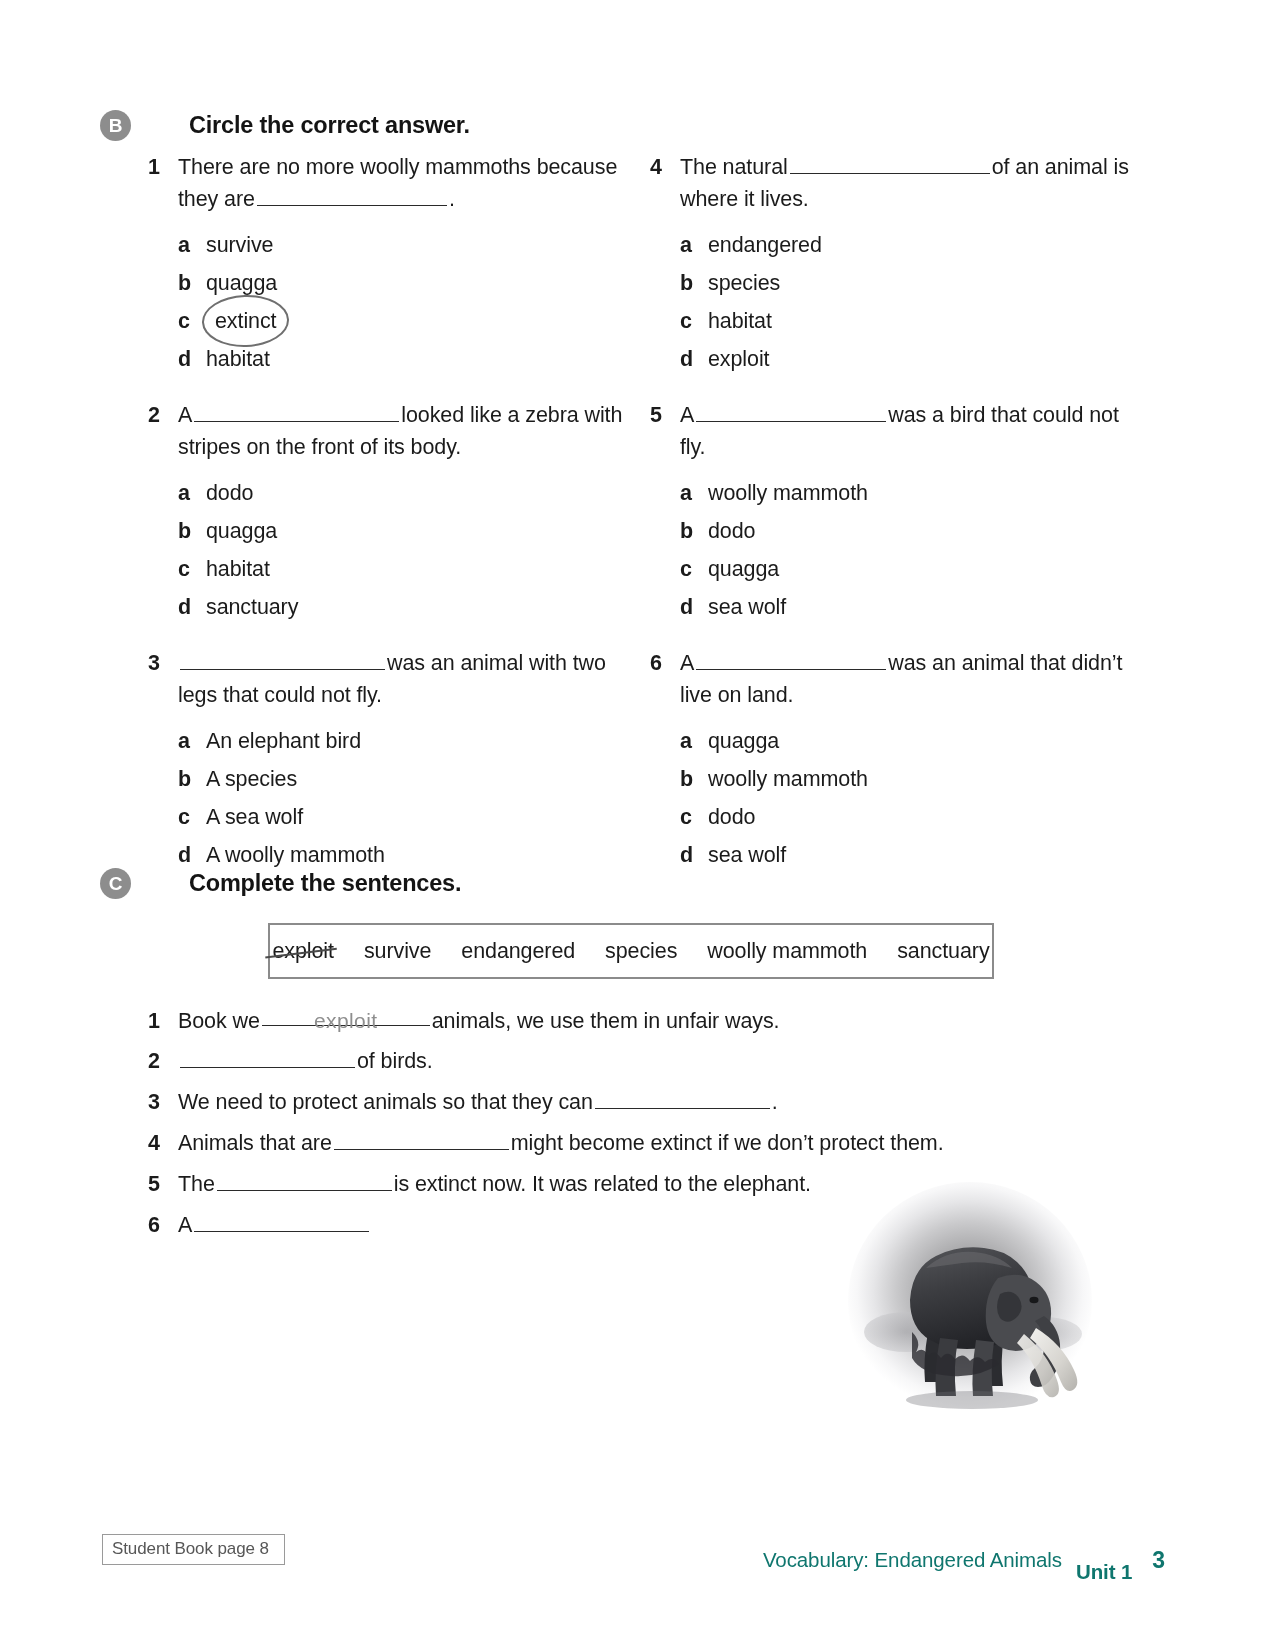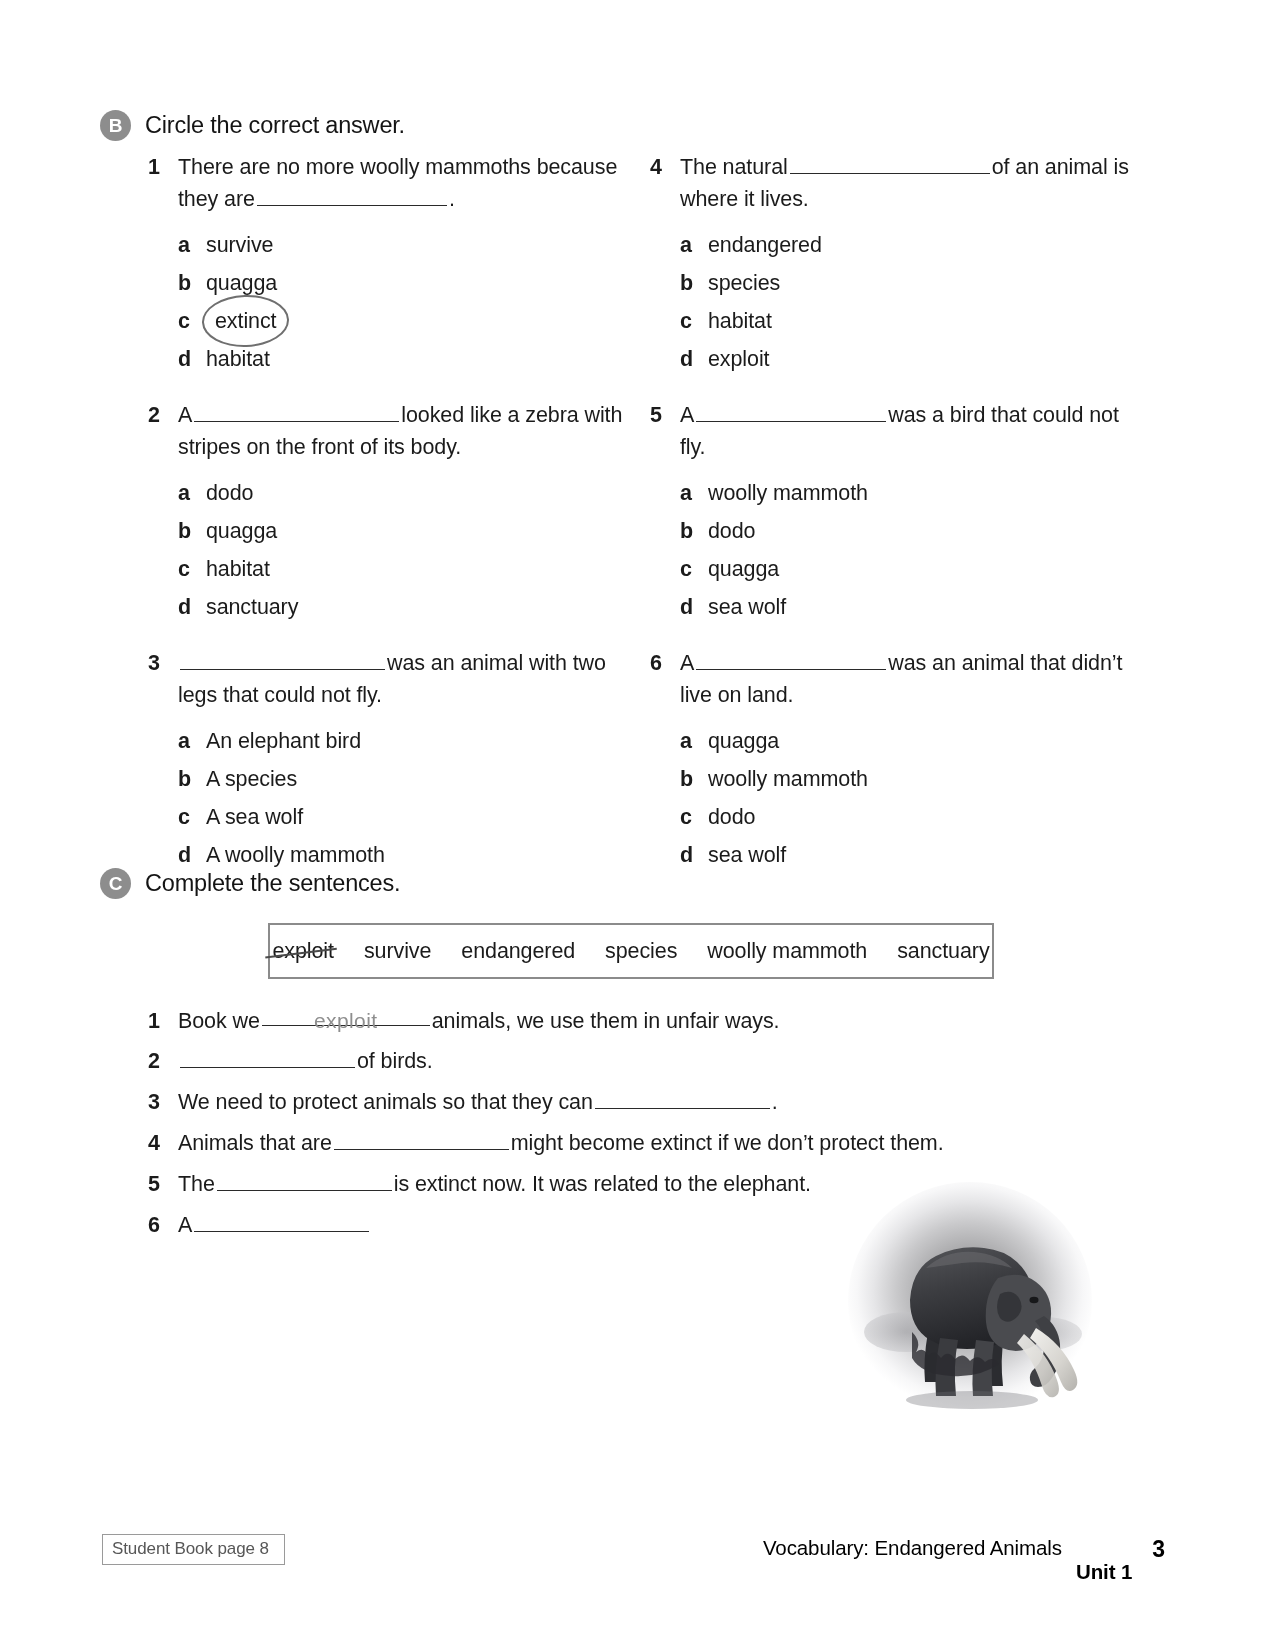--- a/index.html
+++ b/index.html
@@ -38,23 +38,24 @@
     color: #ffffff;
     font-weight: bold;
     font-size: 19px;
     line-height: 31px;
     text-align: center;
     flex: 0 0 auto;
     letter-spacing: 0;
   }
   .sec-title {
     font-size: 23.5px;
-    font-weight: normal;
+    font-weight: bold;
     color: #141414;
     letter-spacing: -0.2px;
+    margin-left: 44px;
   }
 
   
   .b-grid {
     position: absolute;
     left: 148px;
     top: 152px;
     width: 1000px;
     display: grid;
     grid-template-columns: 502px 498px;
@@ -236,23 +237,23 @@
     padding: 4px 15px 5px 9px;
     font-size: 17px;
     color: #575757;
     letter-spacing: -0.1px;
   }
   .footer-right {
     position: absolute;
     right: 110px;
     top: 1536px;
     font-size: 20.5px;
-    color: #000000;
+    color: #0f766e;
     display: flex;
-    align-items: flex-start;
+    align-items: center;
     gap: 14px;
     letter-spacing: -0.1px;
   }
   .footer-unit { font-weight: bold; margin-top: 24px; }
   .footer-page {
     font-weight: bold;
     font-size: 23px;
     margin-left: 6px;
   }
 </style>

